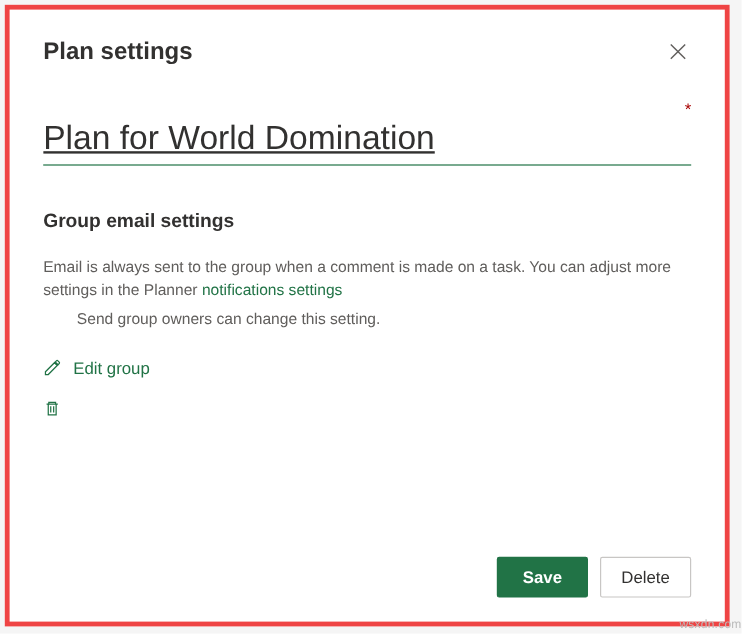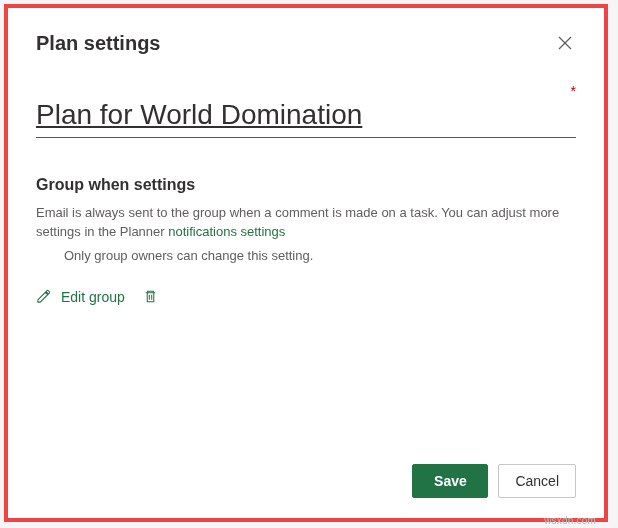--- a/index.html
+++ b/index.html
@@ -74,21 +74,21 @@
     }
     .section-title {
       font-size: 16px;
       font-weight: 700;
       color: #323130;
       margin-top: 38px;
     }
     .section-desc {
       font-size: 13px;
       color: #605e5c;
-      margin-top: 10px;
+      margin-top: 20px;
       line-height: 1.45;
     }
     .link {
       color: #217346;
       text-decoration: none;
       cursor: pointer;
     }
     .checkbox-row {
       display: flex;
       align-items: flex-start;
@@ -117,21 +117,21 @@
     }
     .stop-note {
       font-size: 13px;
       color: #605e5c;
       margin-top: 22px;
       line-height: 1.45;
     }
     .action-links {
       margin-top: 26px;
       display: flex;
-      flex-direction: row;
+      flex-direction: column;
       gap: 18px;
     }
     .action-link {
       display: flex;
       align-items: center;
       gap: 10px;
       color: #217346;
       font-size: 14px;
       cursor: pointer;
       width: fit-content;
@@ -162,21 +162,21 @@
       border-color: #217346;
       font-weight: 600;
     }
     .btn-secondary {
       background: #fff;
       color: #323130;
       border: 1px solid #c8c6c4;
     }
     .watermark {
       position: absolute;
-      right: 22px;
+      right: 0;
       bottom: 2px;
       font-size: 10px;
       color: #bbb;
       letter-spacing: 0.2px;
     }
   </style>
 </head>
 <body>
 
 <div class="dialog">
@@ -189,42 +189,42 @@
         <line x1="13" y1="1" x2="1" y2="13" stroke="#605e5c" stroke-width="1.2"></line>
       </svg>
     </button>
   </div>
 
   <div class="plan-name-wrap">
     <span class="required-mark">*</span>
     <input type="text" class="plan-name-input" value="Plan for World Domination" style="">
   </div>
 
-  <div class="section-title">Group when settings</div>
+  <div class="section-title">Group email settings</div>
   <div class="section-desc">
     <span>Email is always sent to the group when a comment is made on a task. You can adjust more settings in the Planner </span><a class="link">notifications settings</a>
   </div>
 
-  <div class="checkbox-hint">Only group owners can change this setting.</div>
+  <div class="checkbox-hint">Send group owners can change this setting.</div>
 
 
   <div class="action-links">
     <div class="action-link">
       <svg viewBox="0 0 16 16">
         <path d="M2 11.5 L10 3.5 L12.5 6 L4.5 14 L2 14 Z M10.7 2.8 L13.2 5.3 L14.2 4.3 C14.6 3.9 14.6 3.3 14.2 2.9 L13.1 1.8 C12.7 1.4 12.1 1.4 11.7 1.8 Z" fill="none" stroke="#217346" stroke-width="1.1"></path>
       </svg>
       <span>Edit group</span>
     </div>
     <div class="action-link">
       <svg viewBox="0 0 16 16">
         <path d="M3 4 L13 4 M5 4 L5 2.5 L11 2.5 L11 4 M4.5 4 L4.5 13.5 L11.5 13.5 L11.5 4 M6.7 6 L6.7 11.5 M9.3 6 L9.3 11.5" fill="none" stroke="#217346" stroke-width="1.1"></path>
       </svg>
     </div>
   </div>
 
   <div class="footer">
     <button class="btn btn-primary">Save</button>
-    <button class="btn btn-secondary">Cancel</button>
+    <button class="btn btn-secondary">Delete</button>
   </div>
 
 </div>
 
 <div class="watermark">wsxdn.com</div>
 
 </body></html>

